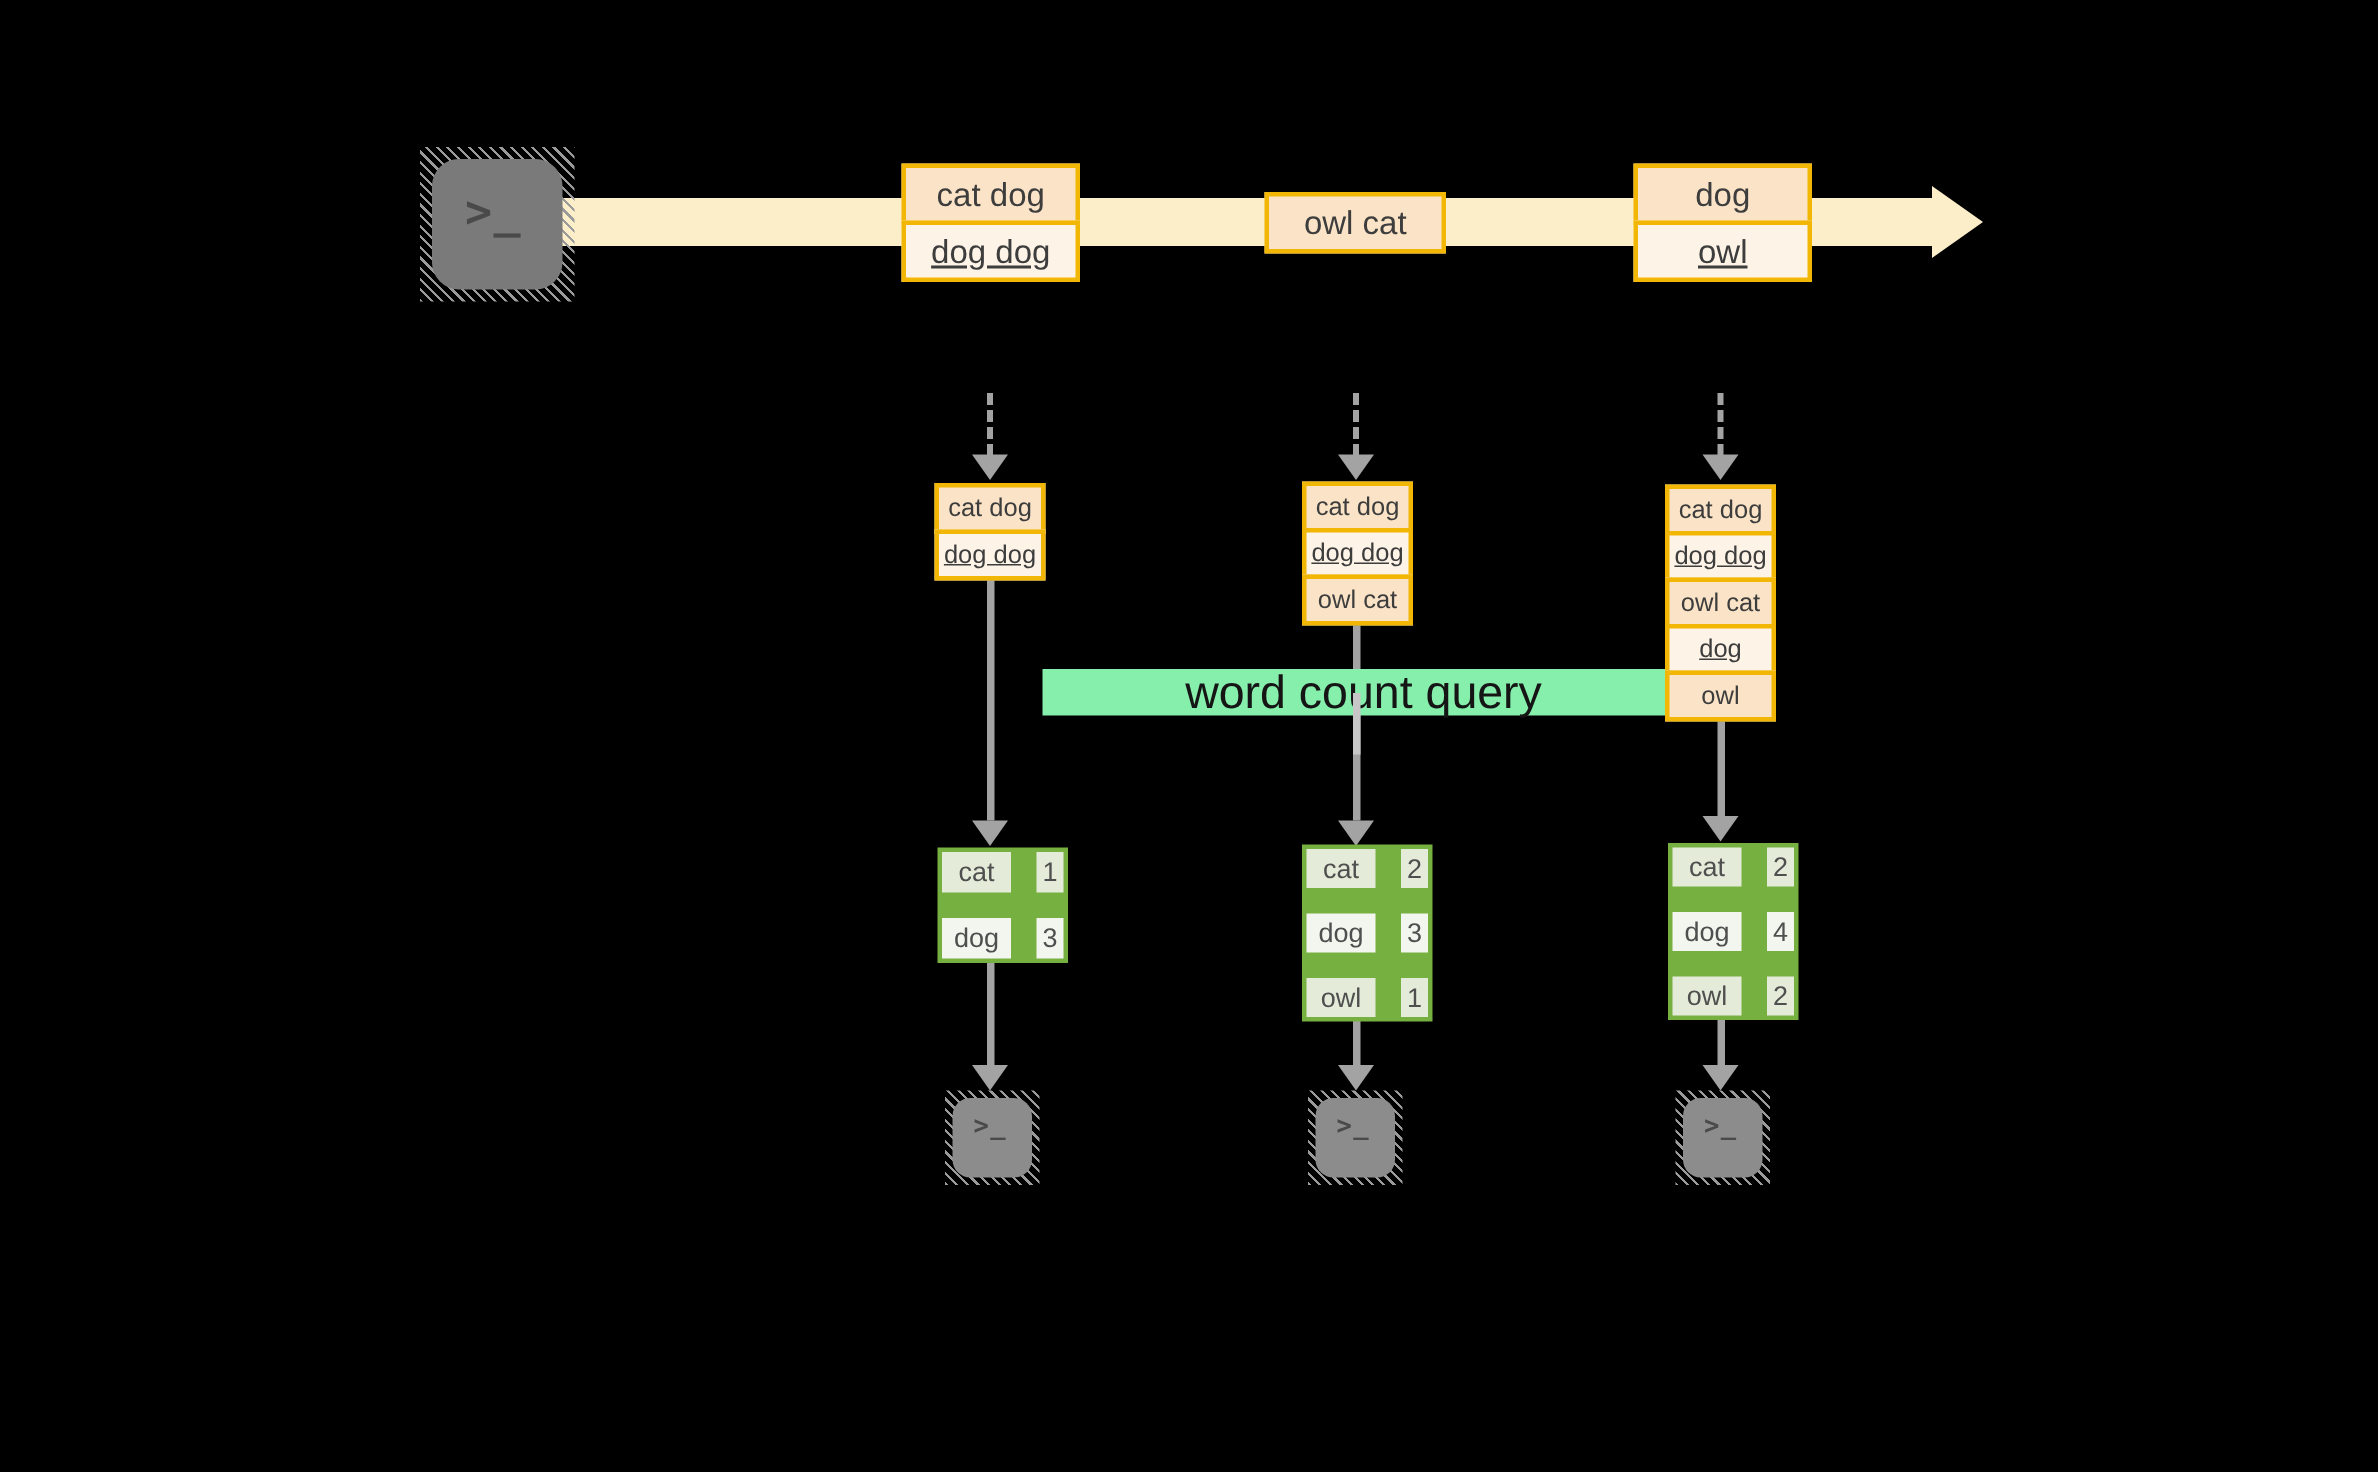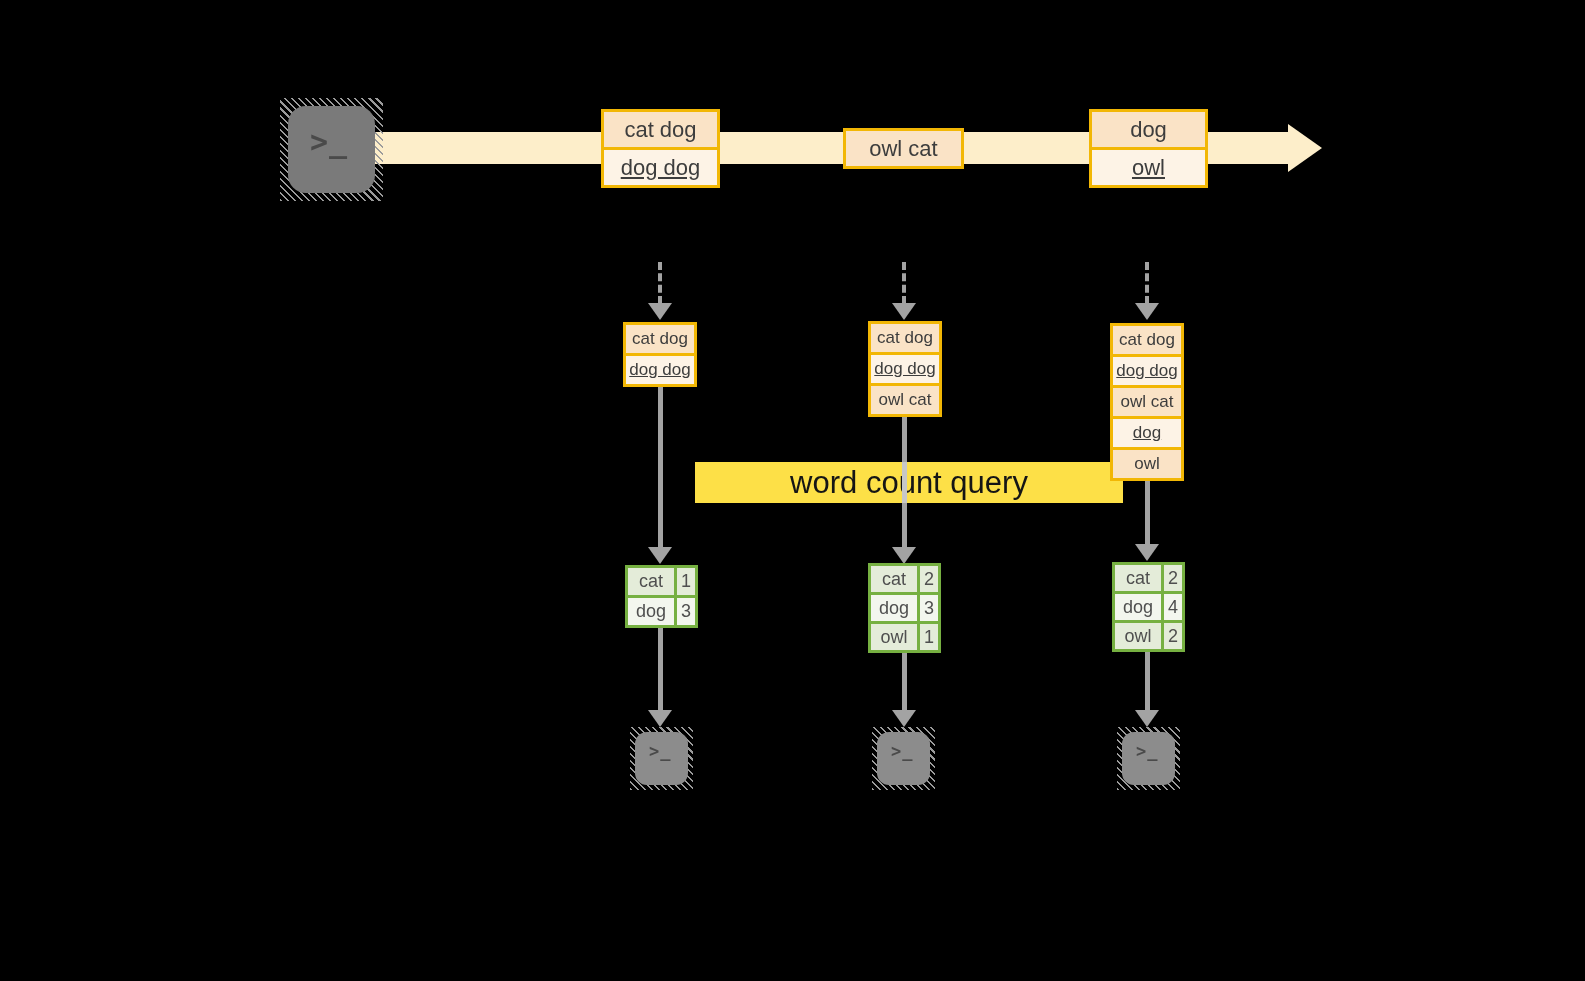--- a/index.html
+++ b/index.html
@@ -33,25 +33,25 @@
   .big .orow{width:119px;height:41px;font-size:22px;}
   .big-owlcat .orow{width:121px;height:41px;font-size:22px;}
   .stack{z-index:5;}
   .stack .orow{width:74px;height:34px;font-size:17px;}
   
   .dash-line{position:absolute;width:0;border-left:4px dashed #a3a3a3;z-index:2;}
   .solid-line{position:absolute;width:5px;background:#a3a3a3;z-index:2;}
   .head-down{position:absolute;width:0;height:0;z-index:2;
     border-left:12px solid transparent;border-right:12px solid transparent;border-top:17px solid #a3a3a3;}
   
-  .banner{position:absolute;left:695px;top:462px;width:428px;height:41px;background:#fde047;z-index:3;
+  .banner{position:absolute;left:695px;top:446px;width:428px;height:31px;background:#86efac;z-index:3;
     display:flex;align-items:center;justify-content:center;font-size:31px;font-weight:300;color:#151515;}
   .banner-arrow-seg{position:absolute;left:902px;top:462px;width:5px;height:41px;background:#c7c7c7;z-index:4;}
   
-  .gtable{position:absolute;display:grid;background:#76b041;padding:3px;gap:3px;
+  .gtable{position:absolute;display:grid;background:#76b041;padding:3px;gap:17px;
     grid-template-columns:46px 18px;z-index:5;}
   .rows2{grid-auto-rows:27px;}
   .rows3{grid-auto-rows:26px;}
   .gcell{display:flex;align-items:center;justify-content:center;font-size:18px;color:#4f4f4f;}
   .grow-a{background:#e4ecd9;}
   .grow-b{background:#f3f6ee;}
 </style>
 </head>
 <body>
 

